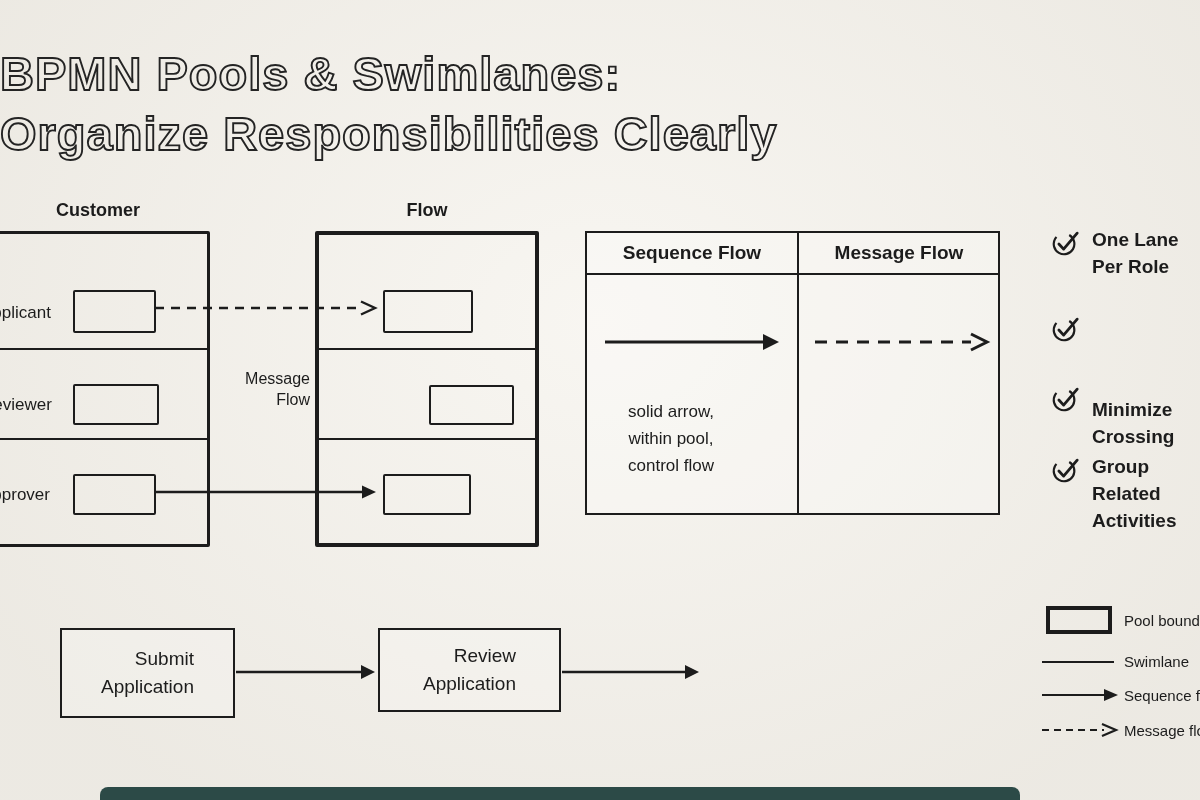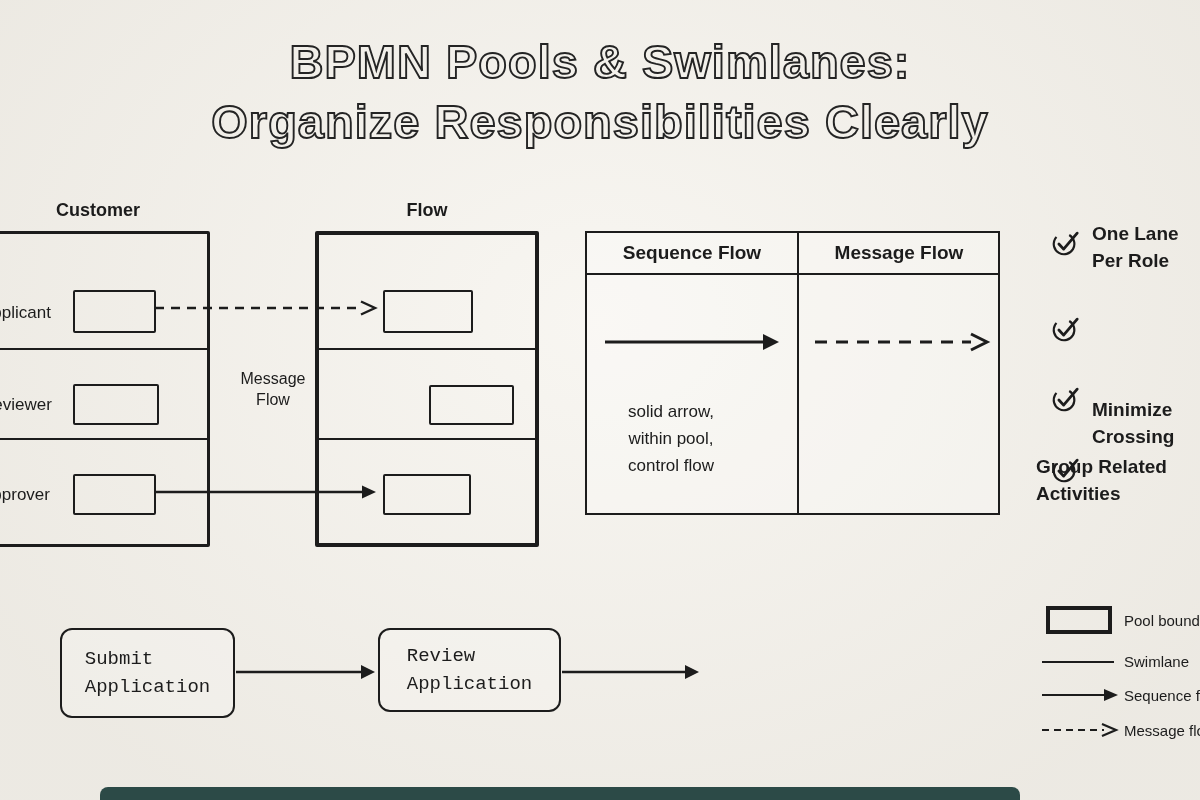--- a/index.html
+++ b/index.html
@@ -7,21 +7,21 @@
     position:relative;width:1200px;height:800px;overflow:hidden;
     background:#f4f1ea;
     background-image:radial-gradient(ellipse at 50% 40%, rgba(255,255,255,0.35), rgba(0,0,0,0.03) 85%);
     font-family:"Liberation Sans", sans-serif;color:#1c1c1c;
   }
   .abs{position:absolute;}
   .pre{white-space:pre-line;}
 
   
   .title{
-    left:0;top:32px;width:1200px;text-align:center;
+    left:0;top:44px;width:1200px;text-align:left;
     font-size:47px;font-weight:700;line-height:60px;letter-spacing:1px;
     color:transparent;-webkit-text-stroke:1.9px #242424;
   }
 
   
   .pool-label{font-weight:700;font-size:18px;text-align:center;}
   .pool{border:3px solid #1c1c1c;border-radius:2px;box-sizing:border-box;}
   .pool.thick{border-width:4px;}
   .lane-divider{position:absolute;left:0;right:0;border-top:2px solid #1c1c1c;height:0;}
   .task{position:absolute;border:2px solid #1c1c1c;border-radius:2px;box-sizing:border-box;}
@@ -31,30 +31,30 @@
   .ftable{border:2.5px solid #1c1c1c;box-sizing:border-box;background:rgba(255,255,255,0.25);}
   .ftable .vdiv{position:absolute;top:0;bottom:0;border-left:2px solid #1c1c1c;width:0;}
   .ftable .hdiv{position:absolute;left:0;right:0;border-top:2.5px solid #1c1c1c;height:0;}
   .fhead{position:absolute;top:0;height:40px;line-height:40px;text-align:center;font-weight:700;font-size:19px;}
   .fdesc{position:absolute;text-align:center;font-size:17px;line-height:27px;}
 
   
   .check-item-text{position:absolute;font-weight:700;font-size:19px;line-height:27px;}
 
   
-  .step{border:2.5px solid #1c1c1c;border-radius:12px;box-sizing:border-box;
-        display:flex;align-items:center;justify-content:center;text-align:left;
-        font-size:19px;line-height:28px;background:rgba(255,255,255,0.2);font-family:Liberation Mono, monospace;}
+  .step{border:2.5px solid #1c1c1c;border-radius:0;box-sizing:border-box;
+        display:flex;align-items:center;justify-content:center;text-align:right;
+        font-size:19px;line-height:28px;background:rgba(255,255,255,0.2);}
 
   
   .legend-label{position:absolute;font-size:15px;line-height:18px;}
   .legend-pool{border:4px solid #1c1c1c;box-sizing:border-box;}
   .legend-line{border-top:2px solid #1c1c1c;height:0;}
 
-  .msgflow-label{font-size:16px;line-height:21px;text-align:center;padding-left:13px;}
+  .msgflow-label{font-size:16px;line-height:21px;text-align:right;}
   .footer-bar{background:#2c4a47;border-radius:8px 8px 0 0;}
   svg{display:block;}
 </style>
 </head>
 <body>
 
 <div class="canvas">
 
   <div class="abs title">
     <div>BPMN Pools &amp; Swimlanes:</div>
@@ -112,40 +112,40 @@
 
     <div class="fdesc pre" style="left:0;width:168px;top:165px;">solid arrow,
 within pool,
 control flow</div>
   </div>
 
   <svg class="abs" style="left:1050px;top:228px;" width="30" height="30" viewBox="0 0 32 32">
     <circle cx="15" cy="17" r="11" fill="none" stroke="#1c1c1c" stroke-width="2.3" stroke-dasharray="54 16" transform="rotate(-60 15 17)"></circle>
     <path d="M9.5 17 L14.5 22.5 L29 5.5" fill="none" stroke="#1c1c1c" stroke-width="3" stroke-linecap="round" stroke-linejoin="round"></path>
   </svg>
-  <div class="check-item-text pre" style="left:1092px;top:220px;">One Lane
+  <div class="check-item-text pre" style="left:1092px;top:226px;">One Lane
 Per Role</div>
 
   <svg class="abs" style="left:1050px;top:314px;" width="30" height="30" viewBox="0 0 32 32">
     <circle cx="15" cy="17" r="11" fill="none" stroke="#1c1c1c" stroke-width="2.3" stroke-dasharray="54 16" transform="rotate(-60 15 17)"></circle>
     <path d="M9.5 17 L14.5 22.5 L29 5.5" fill="none" stroke="#1c1c1c" stroke-width="3" stroke-linecap="round" stroke-linejoin="round"></path>
   </svg>
 
   <svg class="abs" style="left:1050px;top:384px;" width="30" height="30" viewBox="0 0 32 32">
     <circle cx="15" cy="17" r="11" fill="none" stroke="#1c1c1c" stroke-width="2.3" stroke-dasharray="54 16" transform="rotate(-60 15 17)"></circle>
     <path d="M9.5 17 L14.5 22.5 L29 5.5" fill="none" stroke="#1c1c1c" stroke-width="3" stroke-linecap="round" stroke-linejoin="round"></path>
   </svg>
   <div class="check-item-text pre" style="left:1092px;top:396px;">Minimize
 Crossing</div>
 
   <svg class="abs" style="left:1050px;top:455px;" width="30" height="30" viewBox="0 0 32 32">
     <circle cx="15" cy="17" r="11" fill="none" stroke="#1c1c1c" stroke-width="2.3" stroke-dasharray="54 16" transform="rotate(-60 15 17)"></circle>
     <path d="M9.5 17 L14.5 22.5 L29 5.5" fill="none" stroke="#1c1c1c" stroke-width="3" stroke-linecap="round" stroke-linejoin="round"></path>
   </svg>
-  <div class="check-item-text pre" style="left:1036px;top:453px;">Group Related
+  <div class="check-item-text pre" style="left:1092px;top:453px;">Group Related
 Activities</div>
 
   <div class="abs step pre" style="left:60px;top:628px;width:175px;height:90px;">Submit
 Application</div>
   <svg class="abs" style="left:236px;top:662px;" width="142" height="20" viewBox="0 0 142 20">
     <line x1="0" y1="10" x2="127" y2="10" stroke="#1c1c1c" stroke-width="2.5"></line>
     <path d="M125 3 L139 10 L125 17 Z" fill="#1c1c1c"></path>
   </svg>
   <div class="abs step pre" style="left:378px;top:628px;width:183px;height:84px;">Review
 Application</div>

